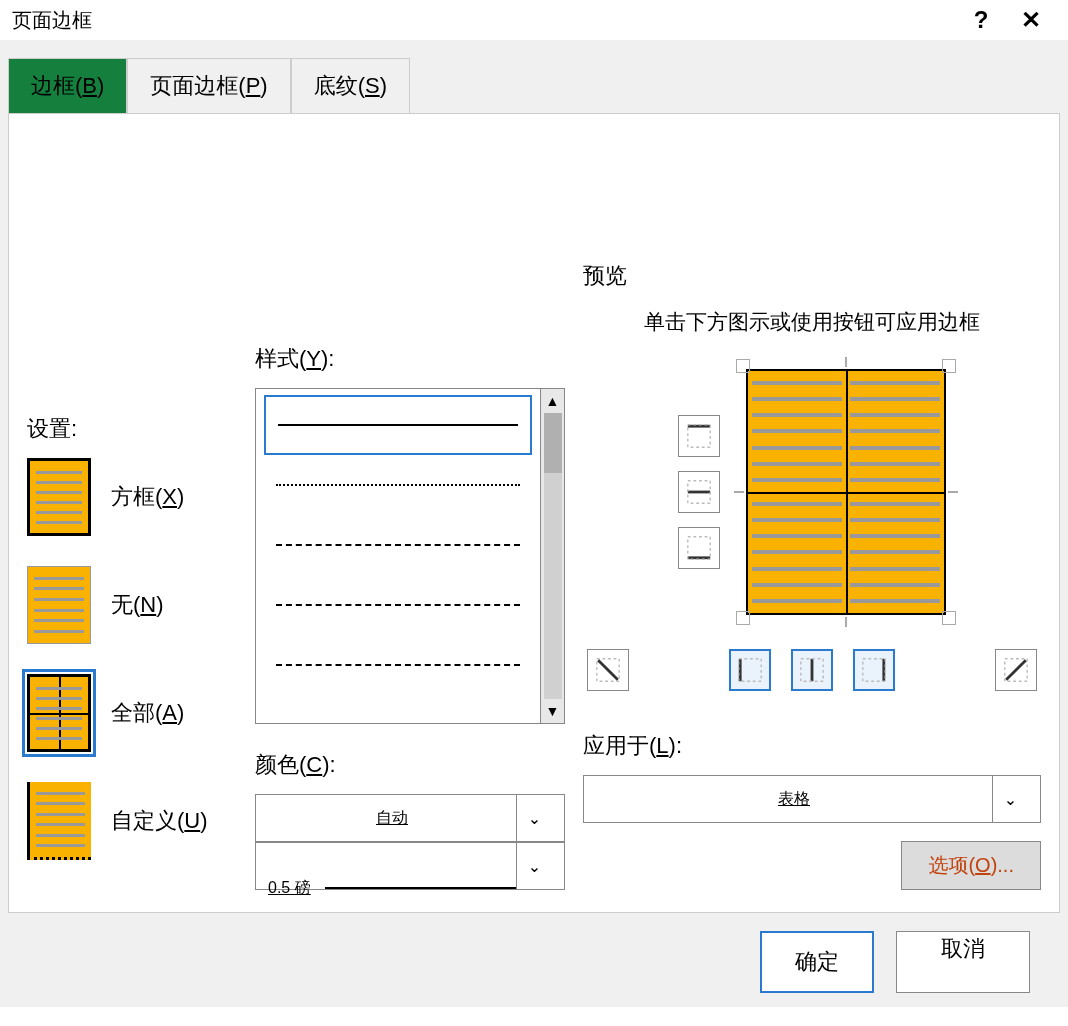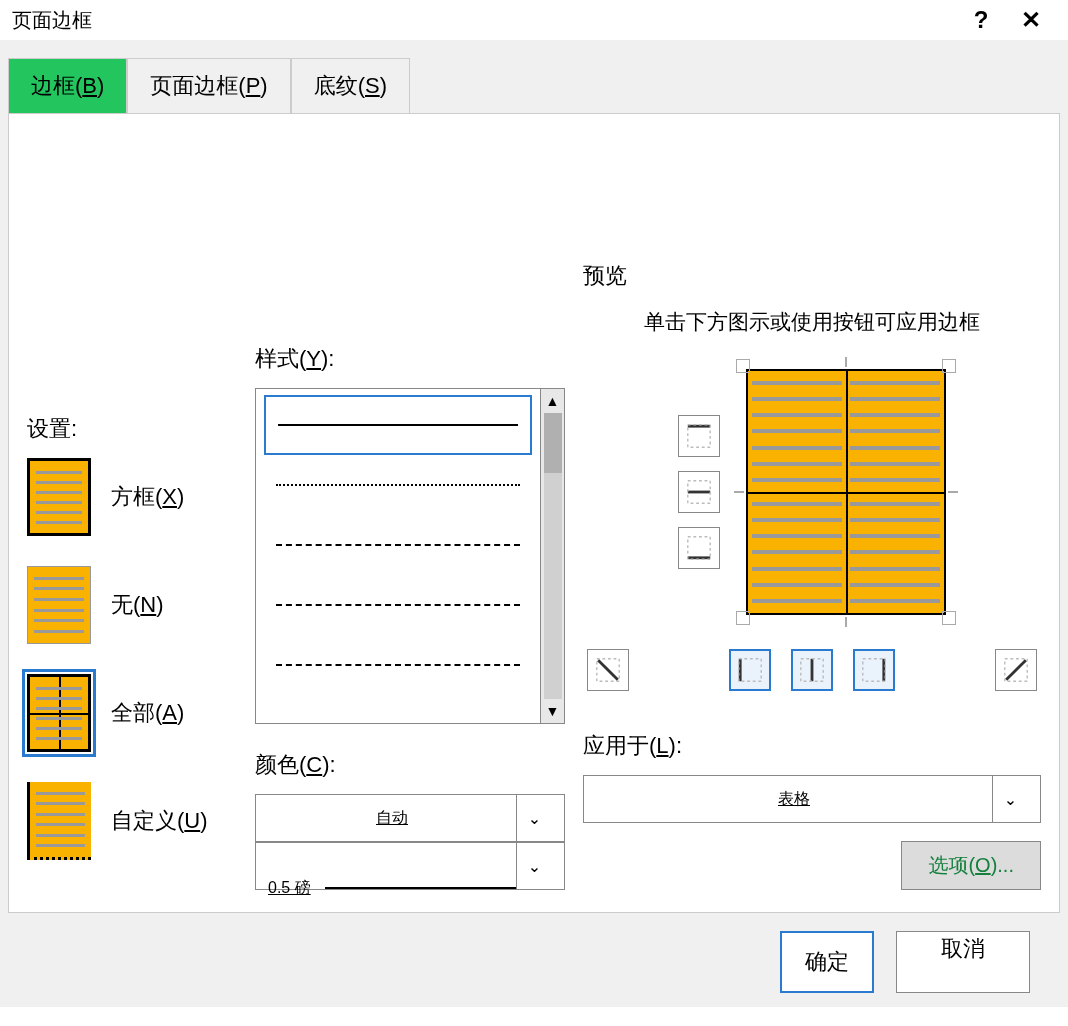--- a/index.html
+++ b/index.html
@@ -3,21 +3,21 @@
 <meta charset="utf-8">
 <style>
 * { box-sizing: border-box; margin: 0; padding: 0; font-family: "Microsoft YaHei", "SimSun", sans-serif; }
 body { background: #fff; width: 1068px; height: 1026px; overflow: hidden; }
 .titlebar { display: flex; align-items: center; padding: 6px 12px; font-size: 20px; }
 .titlebar .title { flex: 1; }
 .titlebar .btn-help, .titlebar .btn-close { width: 50px; text-align: center; font-size: 24px; font-weight: bold; cursor: pointer; }
 .dialog-body { background: #f0f0f0; padding: 18px 8px 14px 8px; }
 .tabs { display: flex; }
 .tab { padding: 12px 22px; font-size: 22px; background: #f0f0f0; border: 1px solid #ccc; border-bottom: none; cursor: pointer; }
-.tab.active { background: #22c55e; border-top: 1px solid #ccc; }
+.tab.active { background: #15803d; border-top: 1px solid #ccc; }
 .underline-key { text-decoration: underline; }
 .panel { background: #fff; border: 1px solid #ccc; padding: 20px 18px 22px 18px; display: flex; gap: 18px; min-height: 800px; align-items: flex-end; }
 .col { display: flex; flex-direction: column; }
 .col-settings { width: 210px; }
 .col-style { width: 310px; }
 .col-preview { flex: 1; }
 .section-label { font-size: 22px; margin-bottom: 14px; }
 .setting-item { display: flex; align-items: center; gap: 20px; margin-bottom: 30px; cursor: pointer; }
 .setting-icon { width: 64px; height: 78px; border: 1px solid #999; background: #f9b200; position: relative; overflow: hidden; }
 .setting-icon.none { background: #f9b200; }
@@ -74,23 +74,23 @@
 .preview-table .bm { position: absolute; bottom: -12px; left: 50%; transform: translateX(-50%); width: 2px; height: 10px; background: #aaa; }
 .preview-table .ml { position: absolute; left: -12px; top: 50%; transform: translateY(-50%); height: 2px; width: 10px; background: #aaa; }
 .preview-table .mr { position: absolute; right: -12px; top: 50%; transform: translateY(-50%); height: 2px; width: 10px; background: #aaa; }
 .preview-table .rows { position: absolute; inset: 6px; display: grid; grid-template-columns: 1fr 1fr; grid-template-rows: 1fr 1fr; gap: 8px; }
 .preview-table .cell { display: flex; flex-direction: column; justify-content: space-around; }
 .preview-table .cell span { height: 4px; background: #999; }
 .bottom-btns { display: flex; align-items: center; justify-content: center; gap: 20px; margin-bottom: 40px; }
 .bottom-btns .spacer { flex: 0 0 60px; }
 .options-row { display: flex; justify-content: flex-end; margin-top: 18px; }
 .btn { border: 1px solid #888; padding: 10px 26px; font-size: 20px; background: #e8e8e8; cursor: pointer; }
-.btn.disabled { color: #15803d; background: #dcdcdc; }
+.btn.disabled { color: #c2410c; background: #dcdcdc; }
 .footer { display: flex; justify-content: flex-end; gap: 22px; padding: 18px 30px 0 0; }
-.btn-primary { border: 2px solid #2a7ad0; padding: 14px 23px; font-size: 22px; background: #fff; cursor: pointer; }
+.btn-primary { border: 2px solid #2a7ad0; padding: 14px 33px; font-size: 22px; background: #fff; cursor: pointer; }
 .btn-secondary { border: 1px solid #888; padding: 2px 44px; font-size: 22px; background: #fff; cursor: pointer; }
 .mt { margin-top: 26px; }
 </style>
 </head>
 <body>
 
 <div class="titlebar">
   <div class="title">页面边框</div>
   <div class="btn-help">?</div>
   <div class="btn-close">✕</div>

